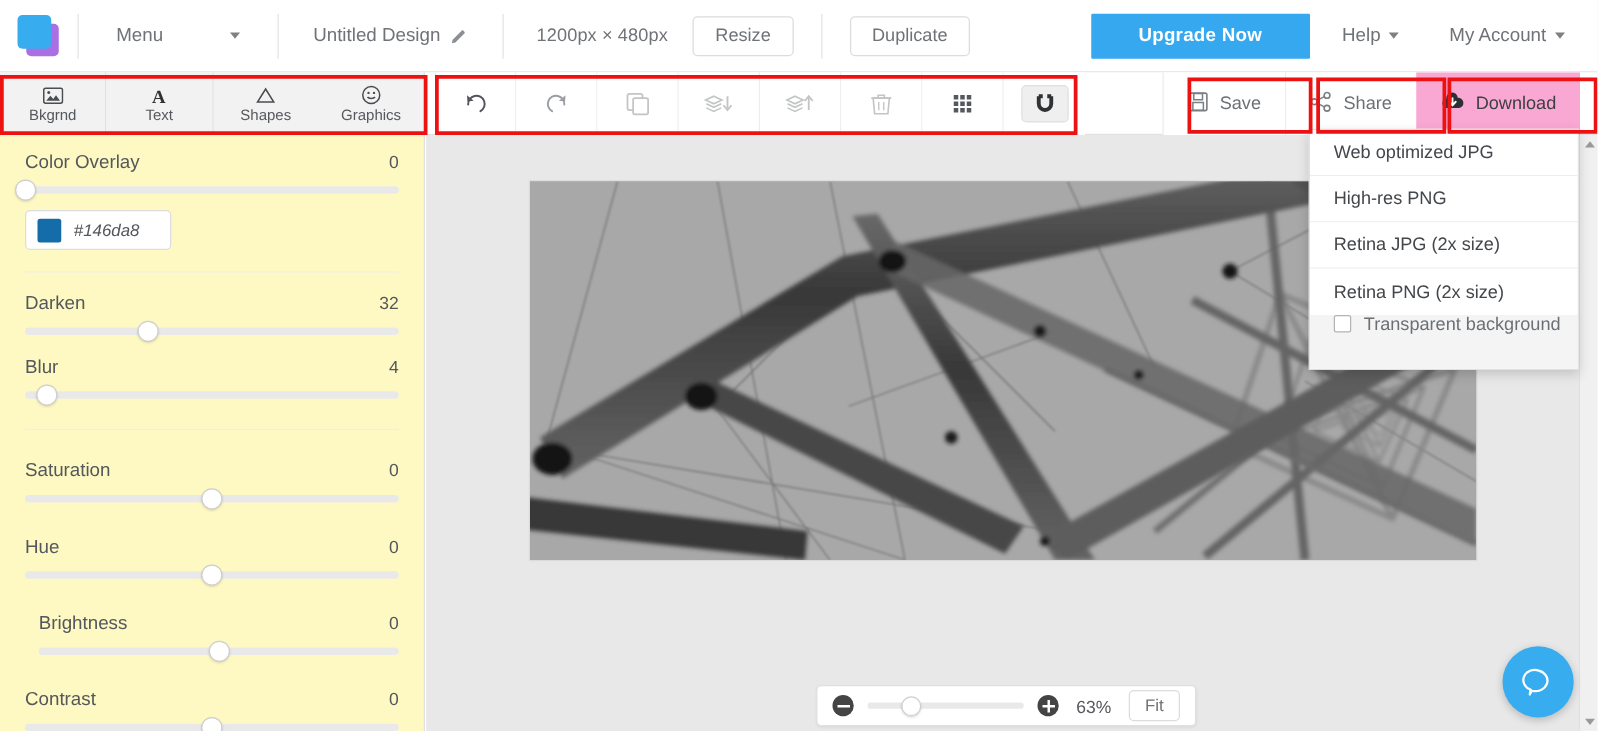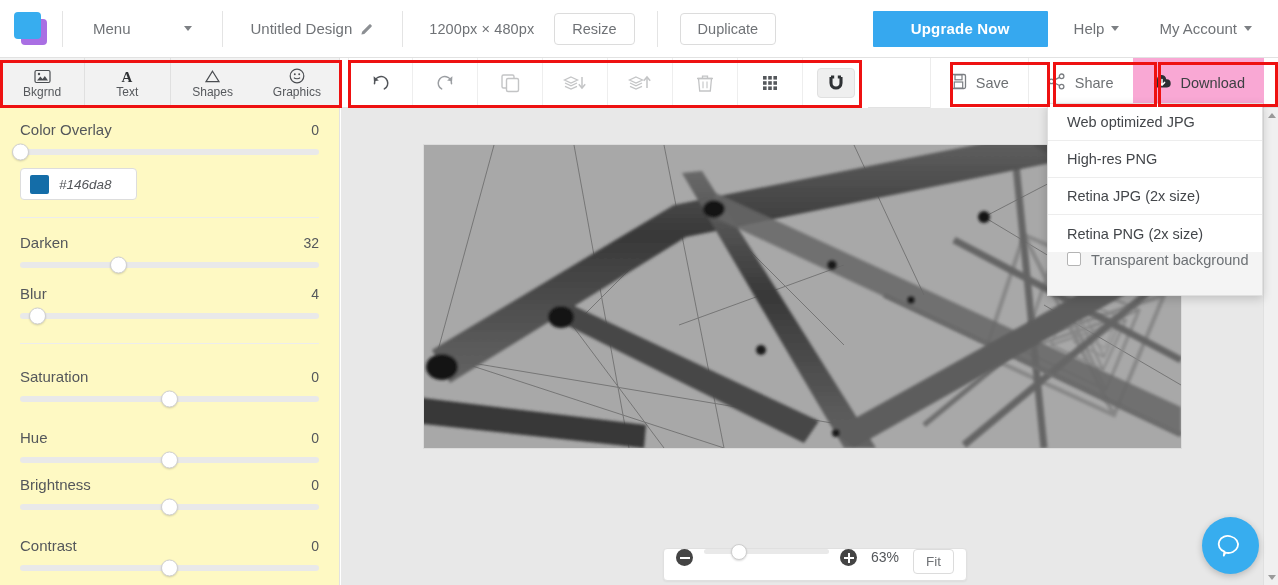--- a/index.html
+++ b/index.html
@@ -152,23 +152,23 @@
   }
   .artboard {
     position: absolute; left: 83px; top: 37px; width: 757px; height: 303px;
     background: #b0b0b0; overflow: hidden;
     box-shadow: 0 0 0 1px rgba(0,0,0,.05);
   }
   .artboard svg { display: block; width: 757px; height: 303px; }
 
   
   .zoombar {
-    position: absolute; left: 322px; top: 440px;
+    position: absolute; left: 312px; top: 440px;
     height: 33px; background: #fff; border: 1px solid #e0e0e0; border-radius: 4px;
-    display: flex; gap: 11px; padding: 0 12px;
+    display: flex; align-items: center; gap: 11px; padding: 0 12px;
     box-shadow: 0 1px 2px rgba(0,0,0,.05);
   }
   .circ-btn {
     width: 17px; height: 17px; border-radius: 50%; background: #444;
     position: relative; flex: 0 0 auto;
   }
   .circ-btn::before {
     content: ""; position: absolute; left: 3.5px; top: 7.5px;
     width: 10px; height: 2px; background: #fff;
   }
@@ -521,21 +521,21 @@
     <div class="ctrl" style="padding-top:14px;">
       <div class="ctrl-head">
         <span class="ctrl-label">Hue</span>
         <span class="ctrl-value">0</span>
       </div>
       <div class="track">
         <div class="knob" style="left:50%;"></div>
       </div>
     </div>
 
-    <div class="ctrl" style="">
+    <div class="ctrl" style="padding-top:14px;margin-left:11px;">
       <div class="ctrl-head">
         <span class="ctrl-label">Brightness</span>
         <span class="ctrl-value">0</span>
       </div>
       <div class="track">
         <div class="knob" style="left:50%;"></div>
       </div>
     </div>
 
     <div class="ctrl" style="padding-top:14px;">

